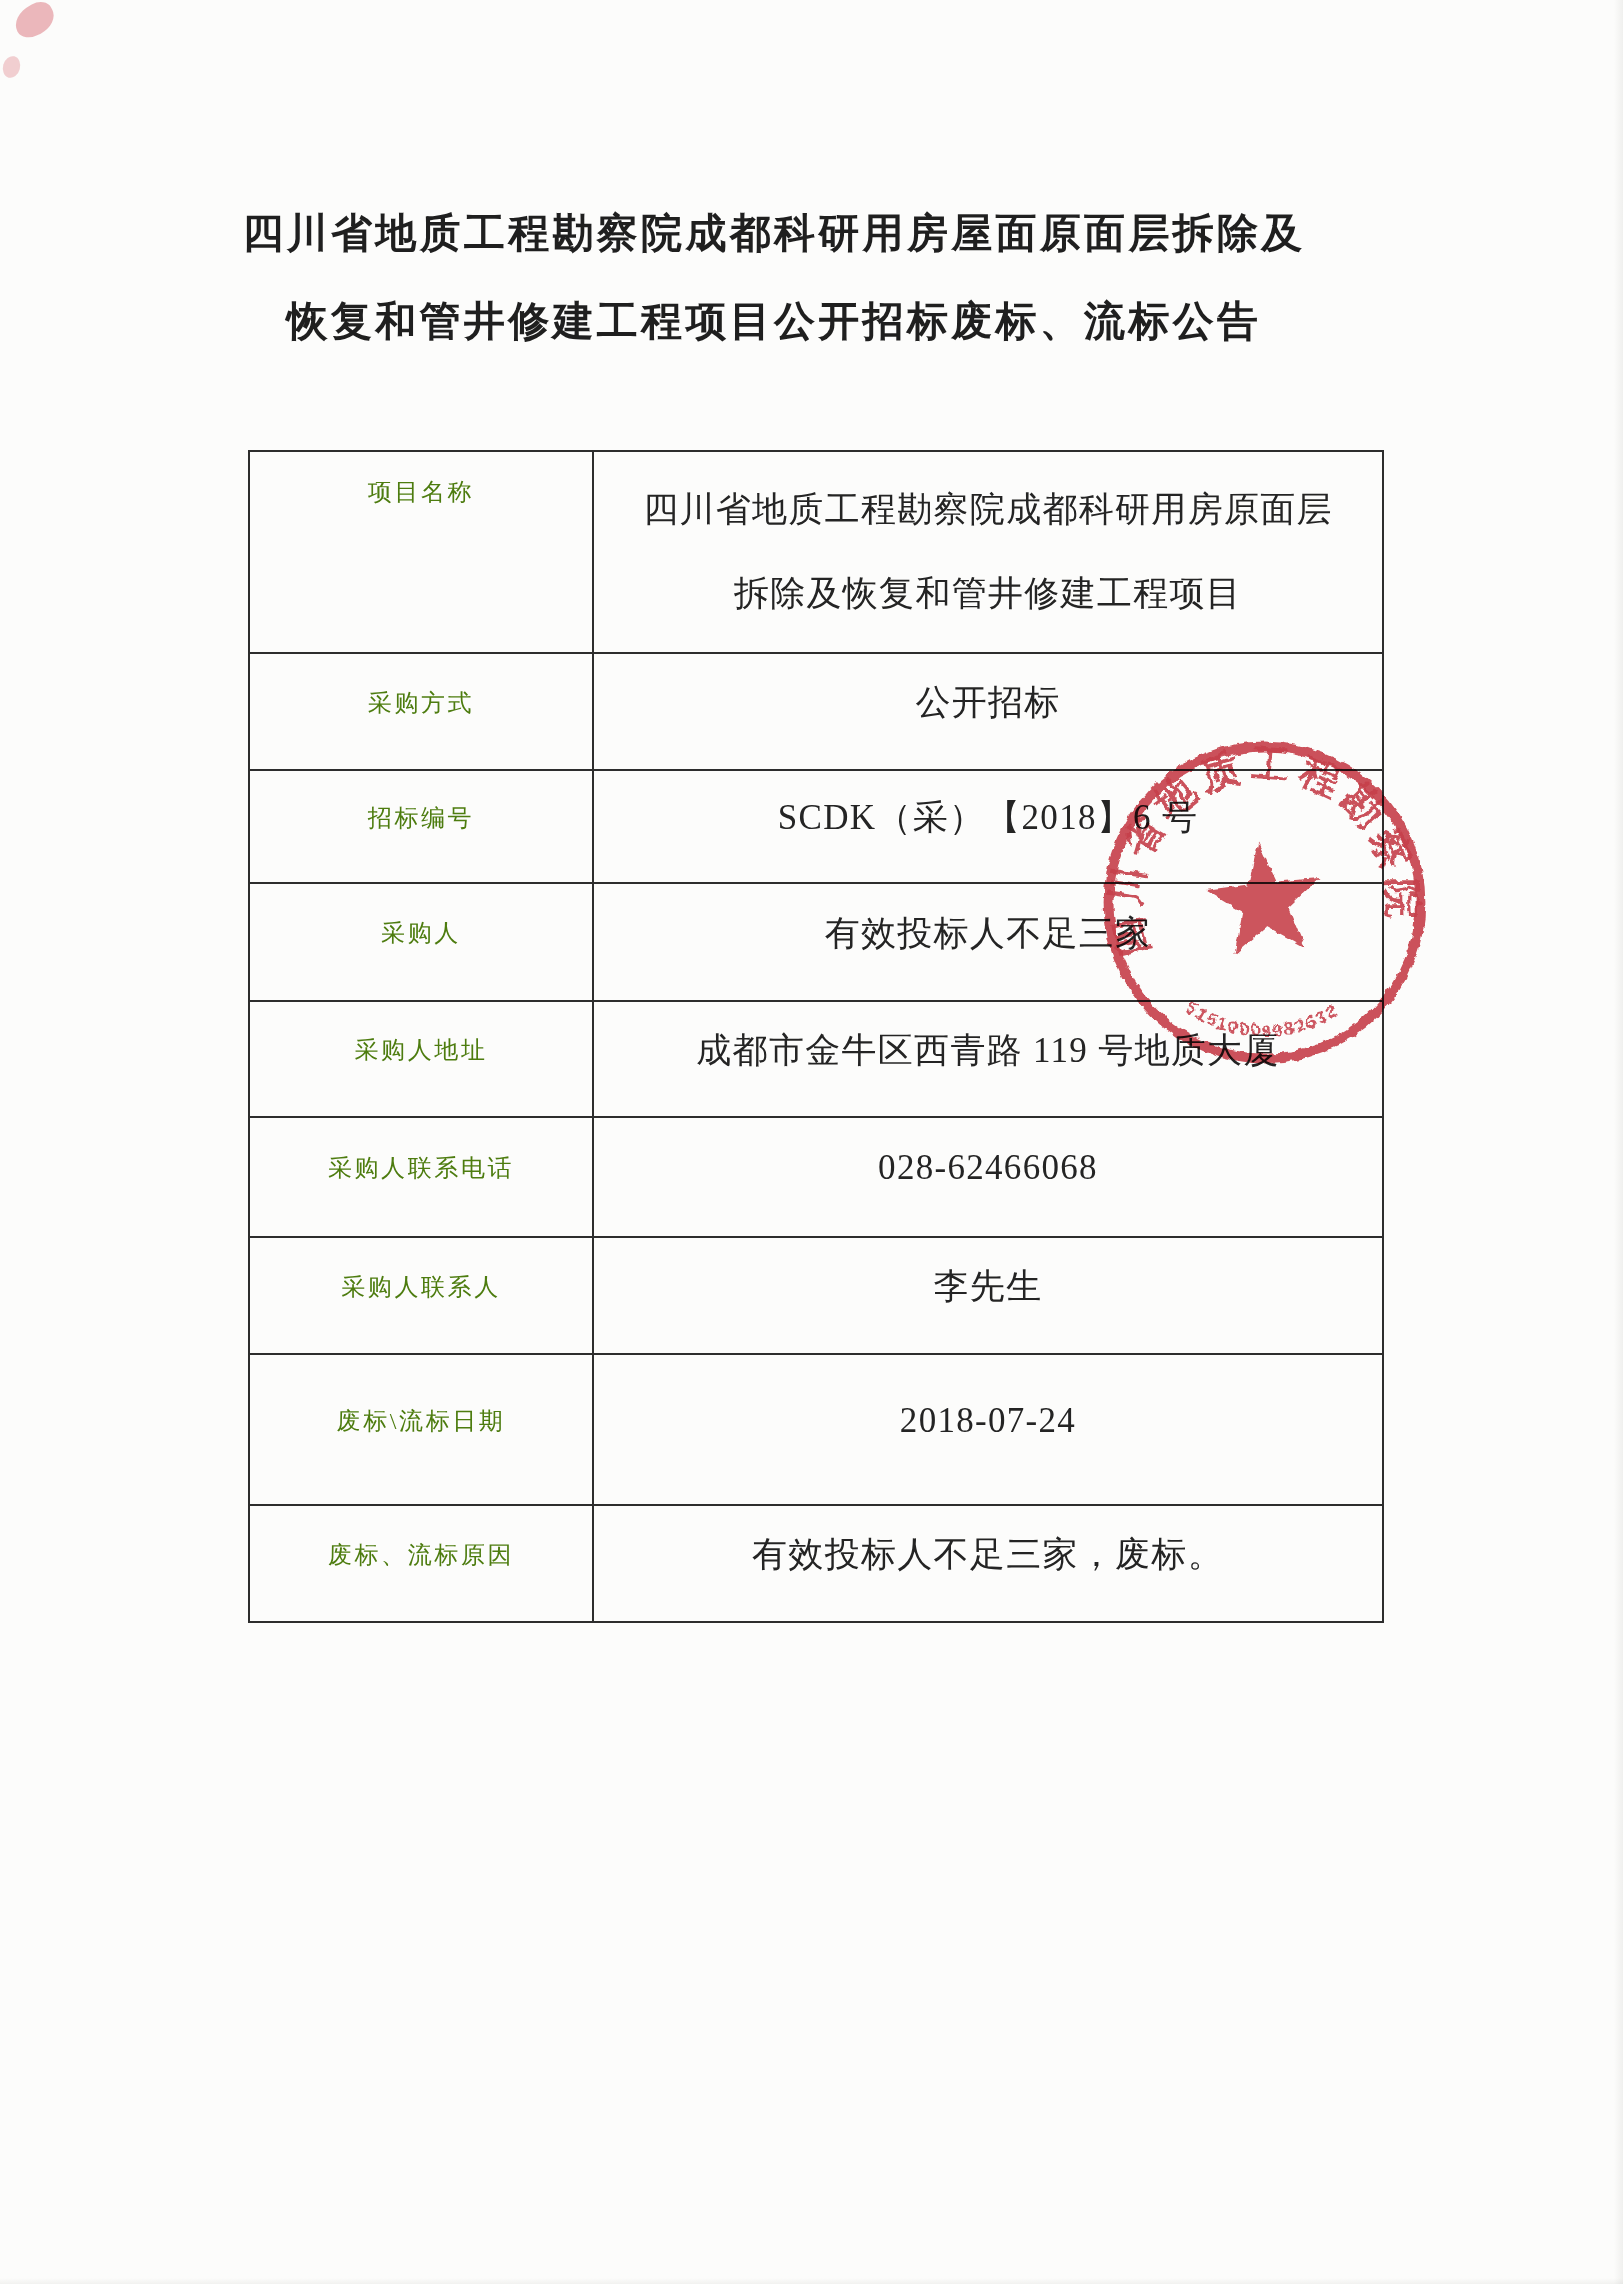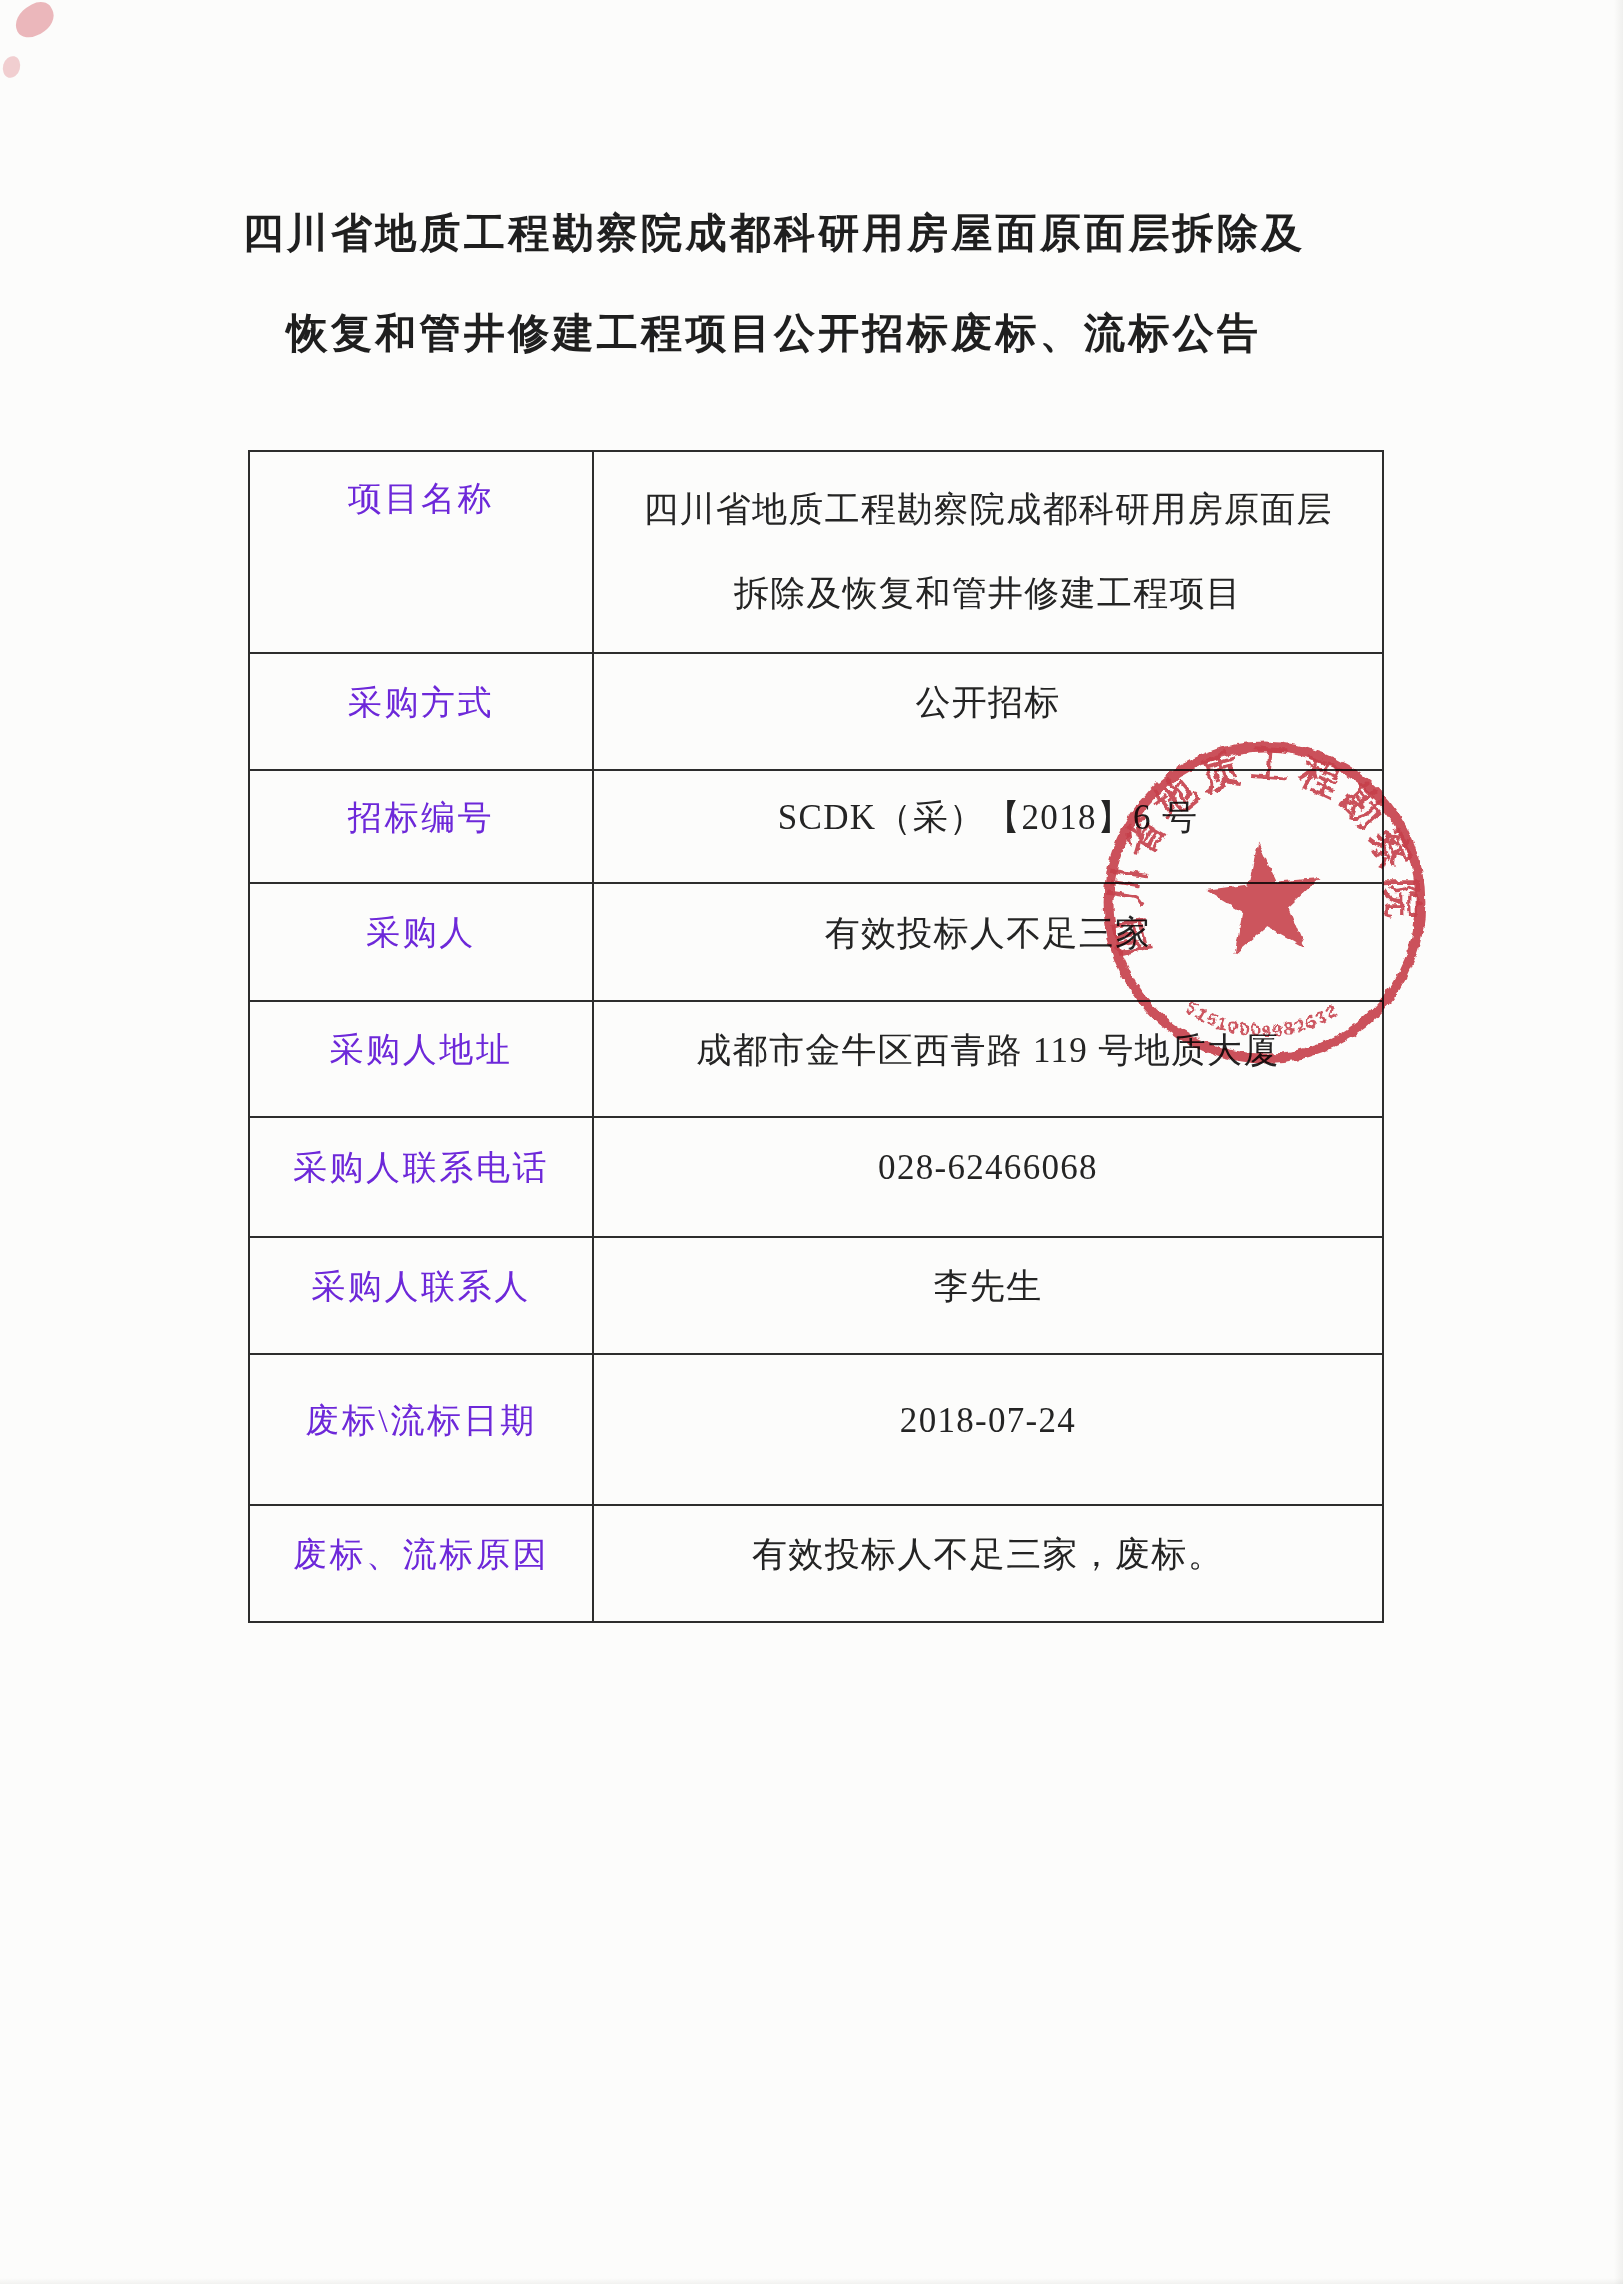--- a/index.html
+++ b/index.html
@@ -36,38 +36,38 @@
     transform: rotate(15deg);
   }
 
   .doc-title {
     position: absolute; left: 0; top: 211px; width: 1548px;
     text-align: center;
     font-size: 41px; font-weight: 700; letter-spacing: 3.3px;
     color: #1f1f1f;
     line-height: 45px;
   }
-  .doc-title .line2 { margin-top: 55px; font-family: Liberation Serif, serif; }
+  .doc-title .line2 { margin-top: 43px; font-family: Liberation Serif, serif; }
 
   table.announcement {
     position: absolute; left: 248px; top: 450px;
     width: 1134px; height: 1105px;
     border-collapse: collapse;
     table-layout: fixed;
   }
   table.announcement td {
     border: 2px solid #2d2d2d;
     text-align: center;
     vertical-align: middle;
     padding: 0 0 18px 0;
     overflow: visible;
   }
   table.announcement { border: 2.6px solid #2d2d2d; }
   td.label-cell {
-    font-size: 34px; letter-spacing: 2.6px; color: #6d28d9;
+    font-size: 24px; letter-spacing: 2.6px; color: #4d7c0f;
   }
   td.value-cell {
     font-size: 35px; letter-spacing: 1.3px; color: #242424;
   }
   
   tr.row-1 td.label-cell { vertical-align: top; padding: 23.6px 0 0 0; }
   tr.row-1 td.value-cell { padding: 16px; }
   tr.row-1 td.value-cell .vline { line-height: 84px; }
 
   

